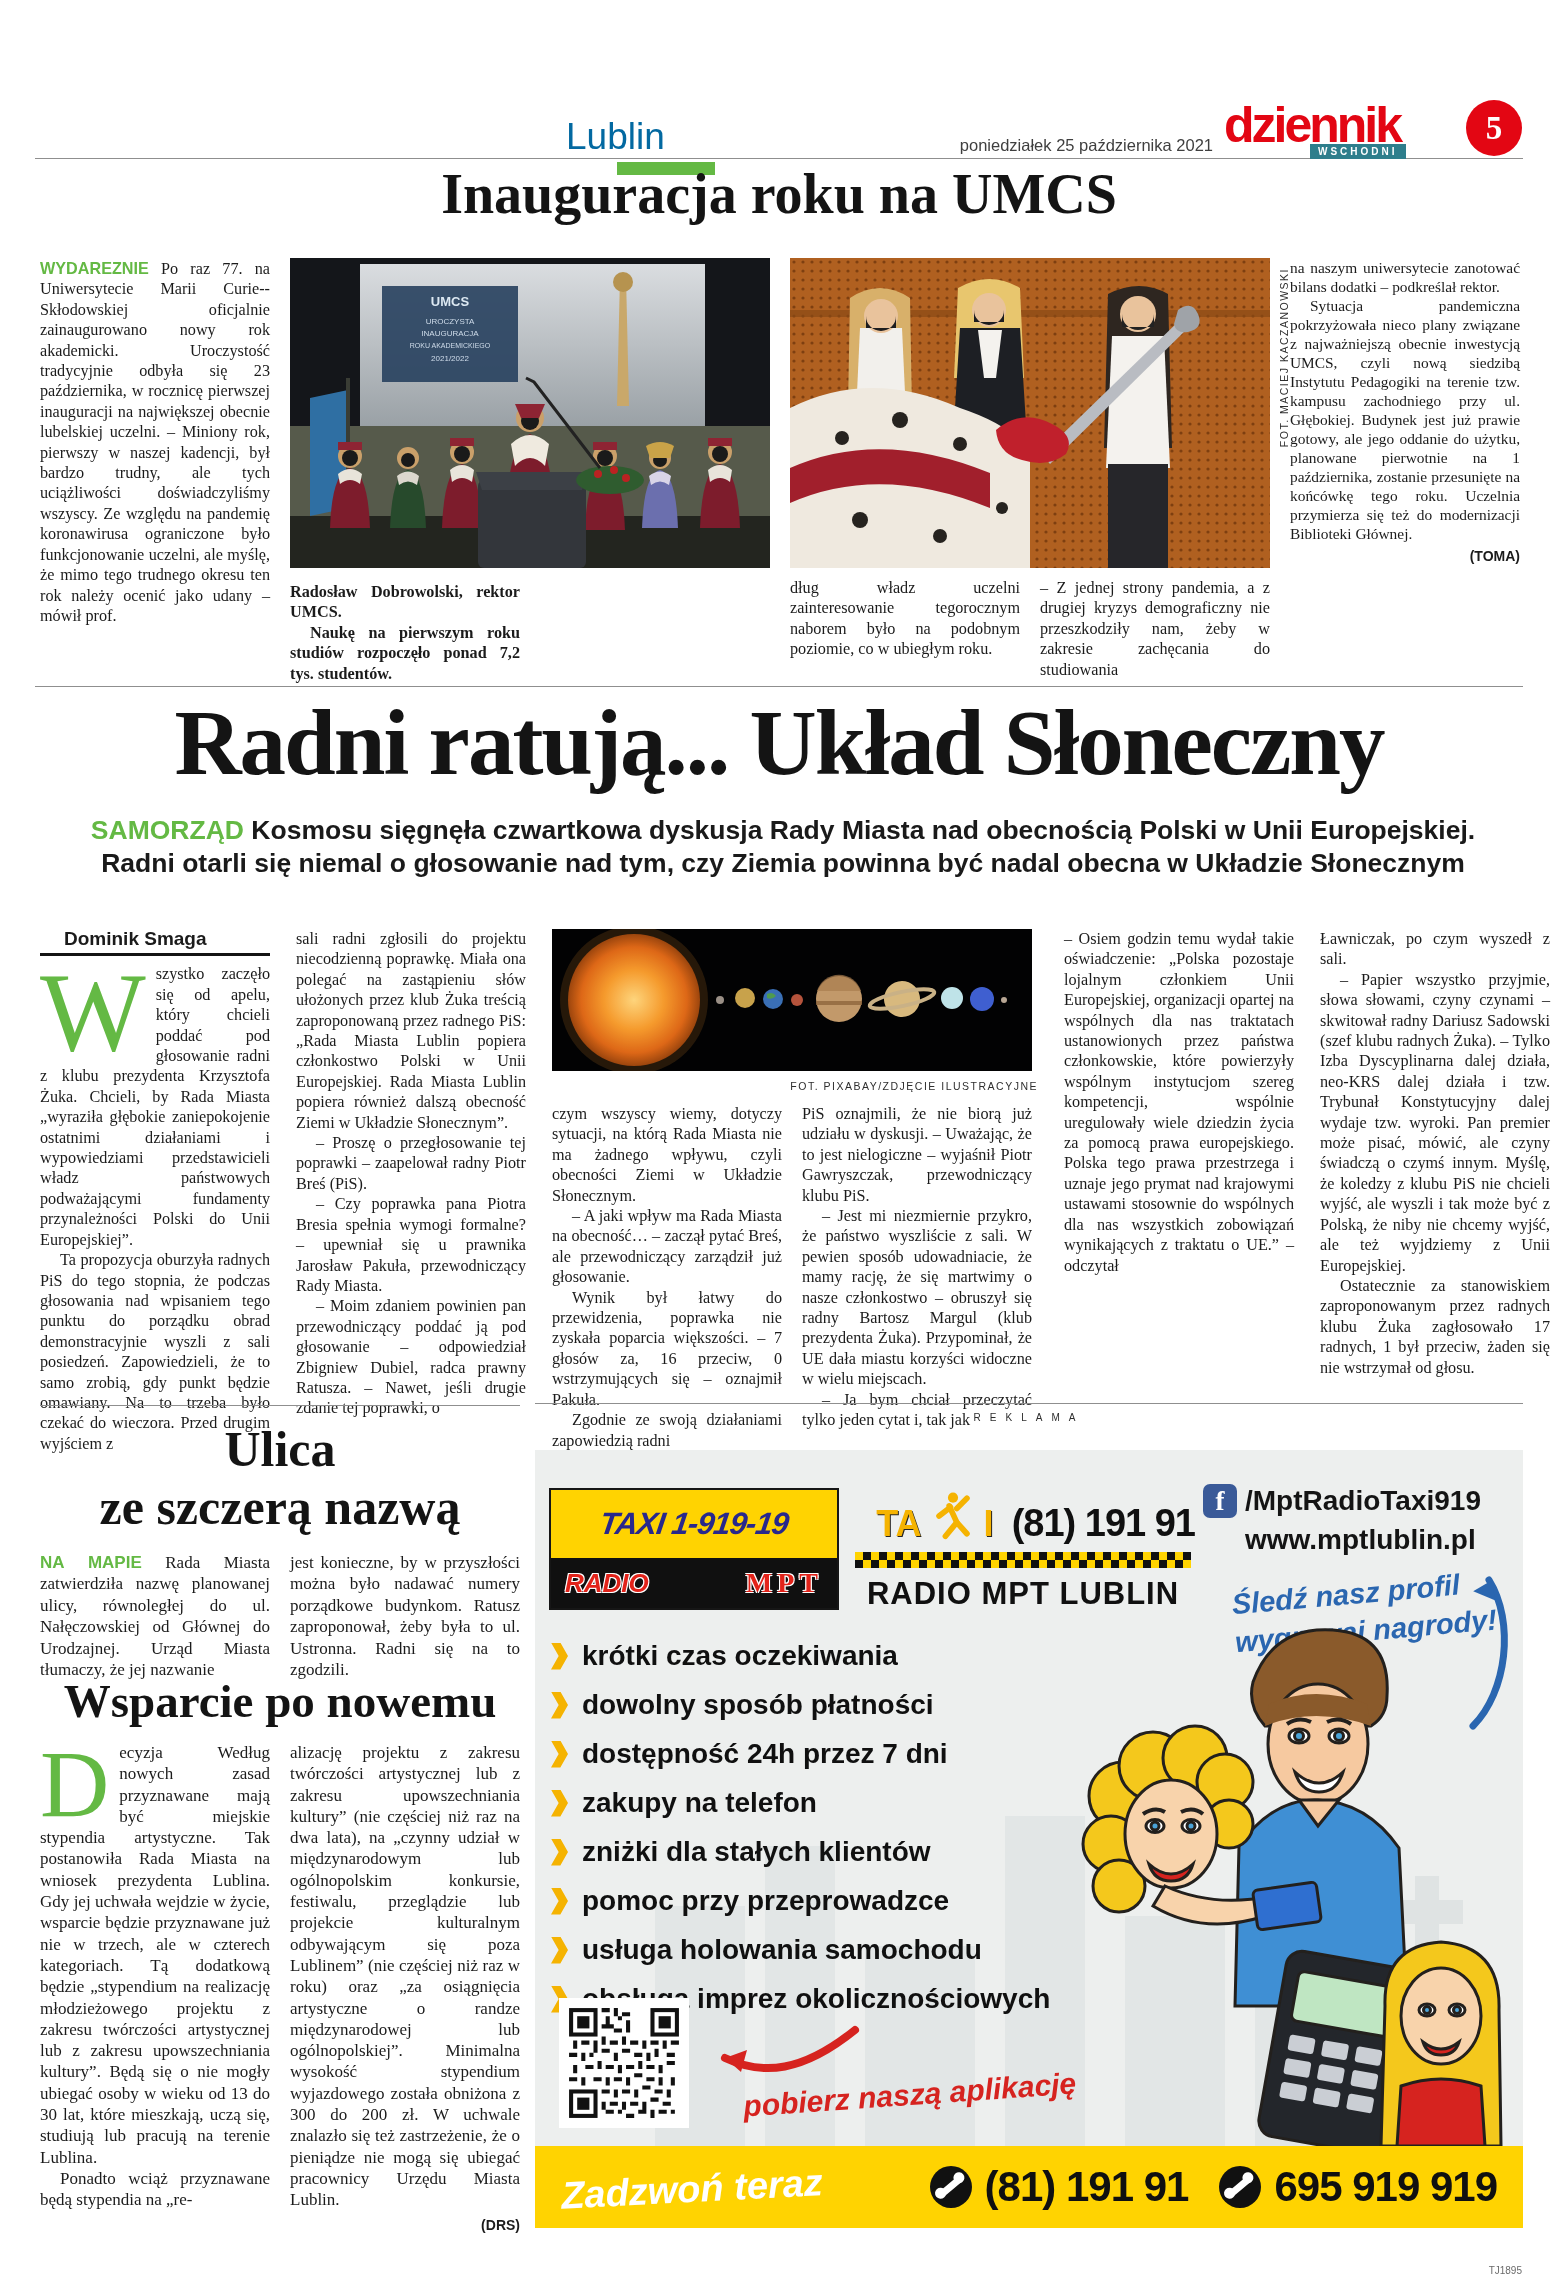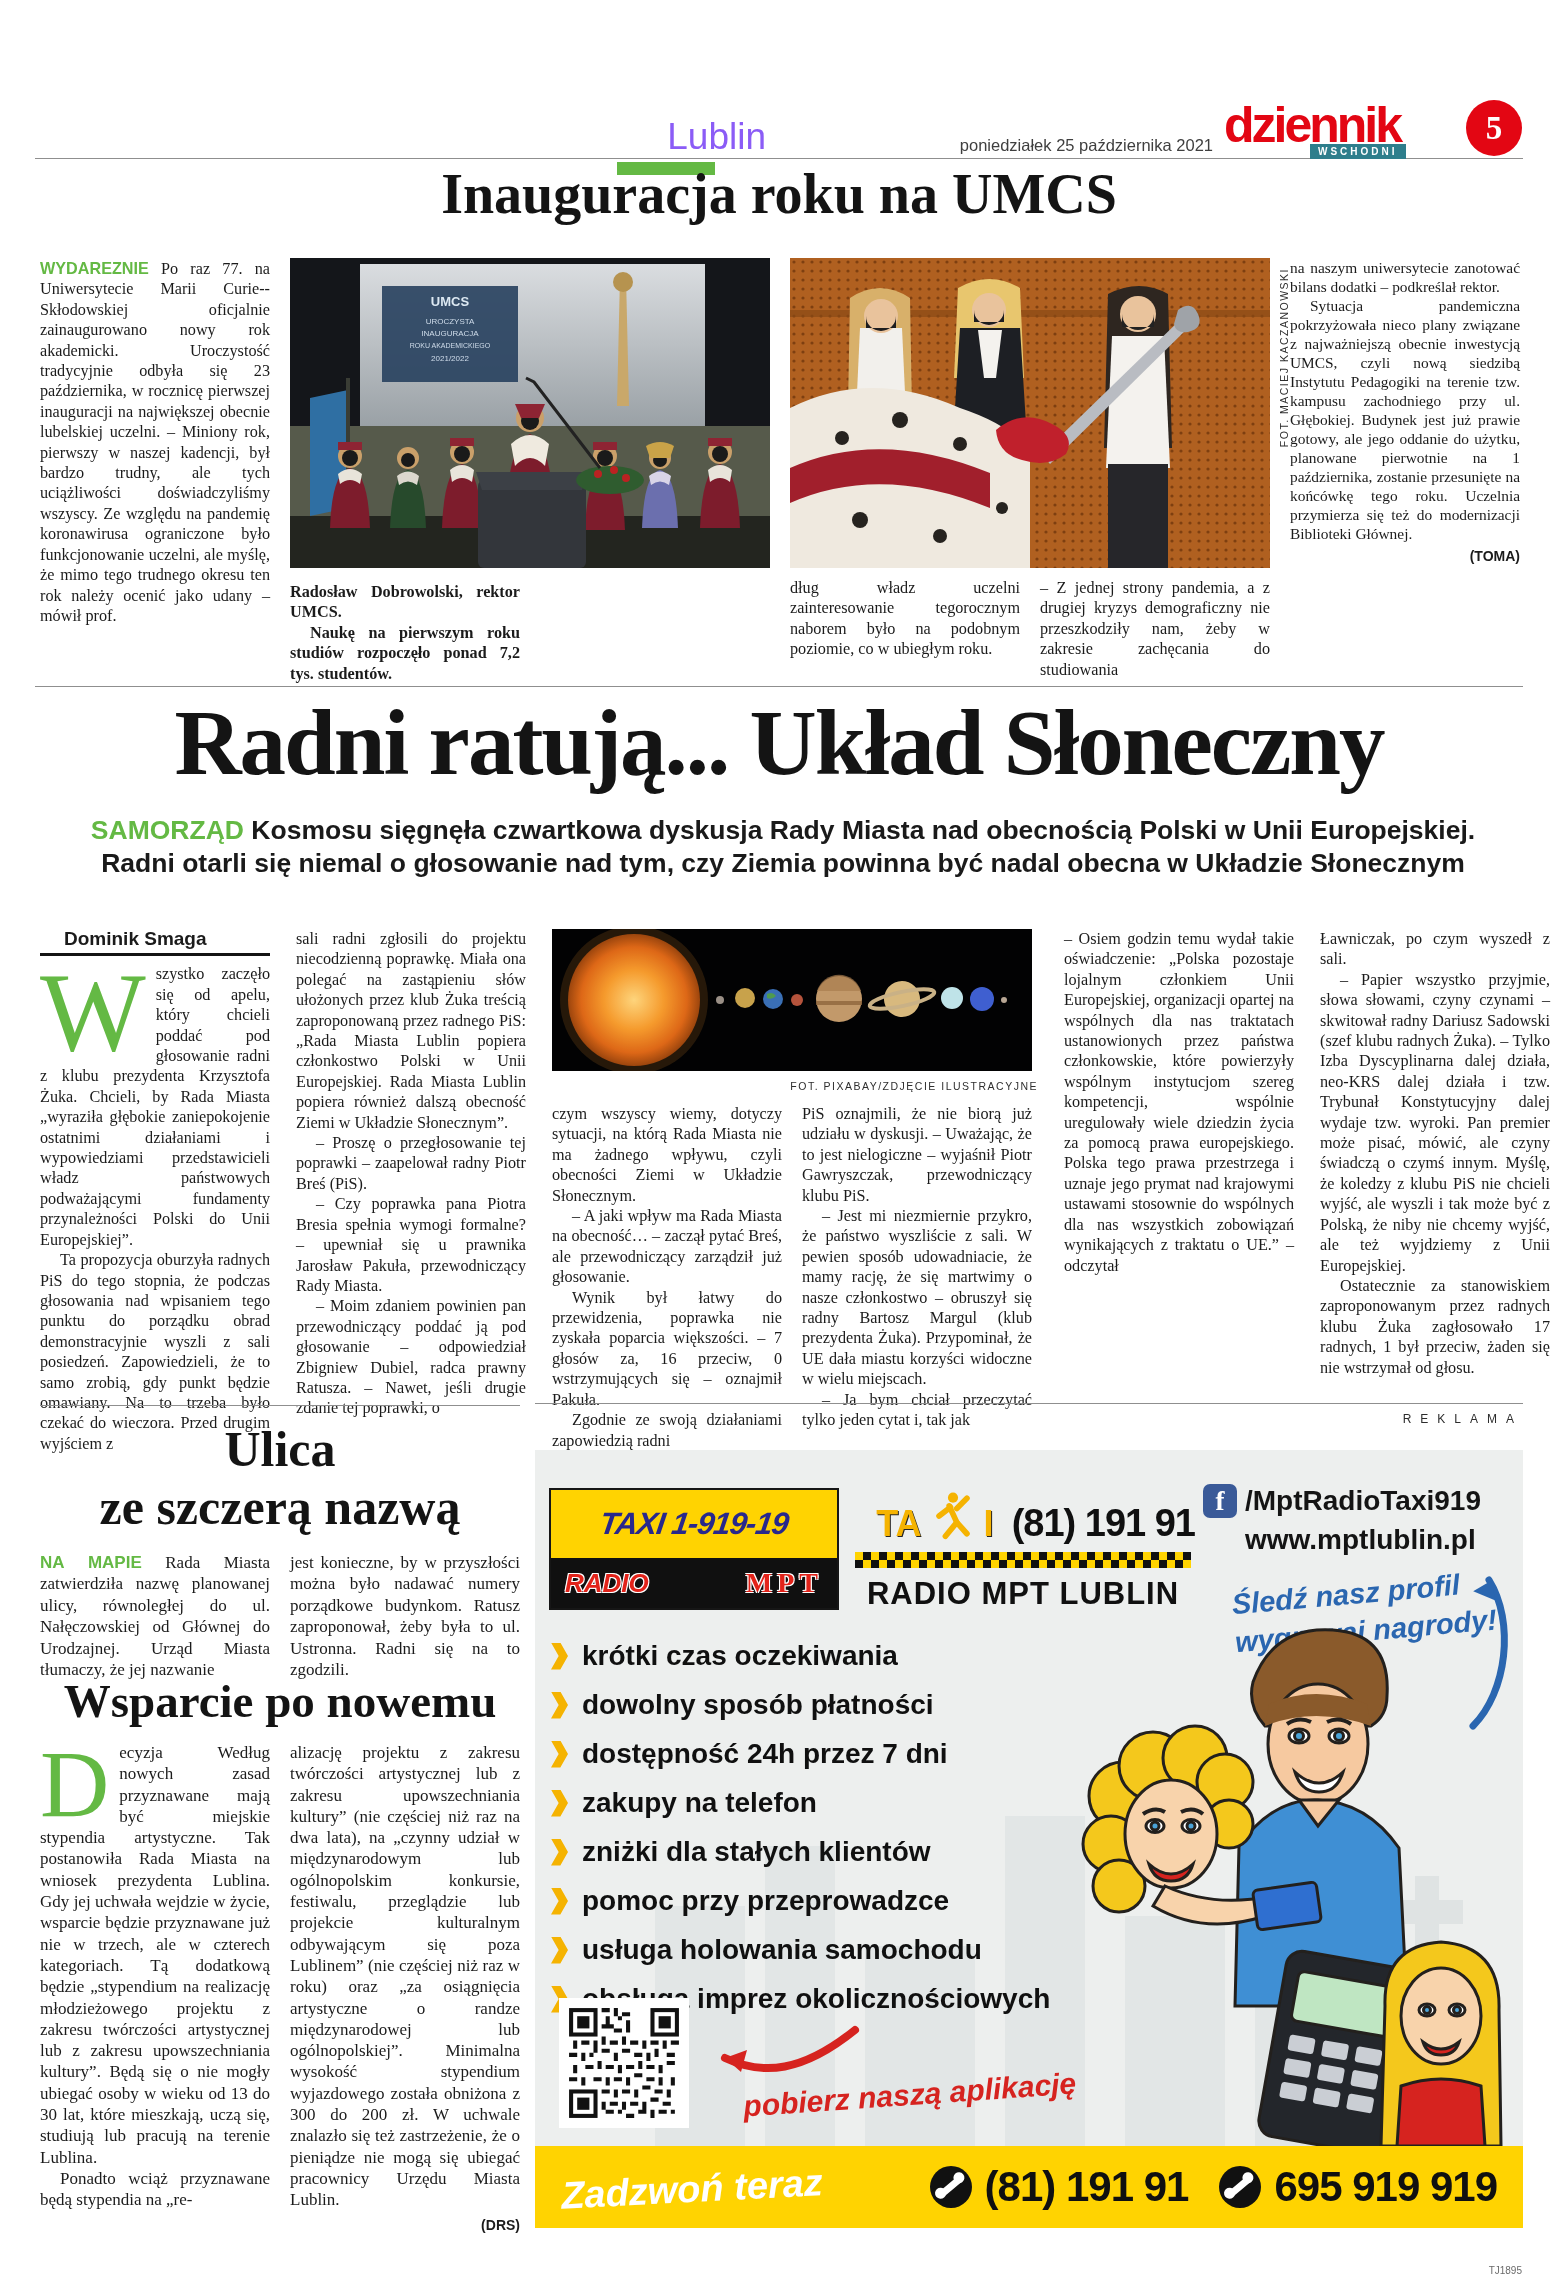--- a/index.html
+++ b/index.html
@@ -2,21 +2,21 @@
 <html lang="pl"><head>
 <meta charset="utf-8">
 <style>
   html,body{margin:0;padding:0;background:#d8d8d8;}
   .page{position:relative;width:1558px;height:2281px;background:#fff;overflow:hidden;
         font-family:"Liberation Serif",serif;color:#1b1b1b;margin:0 auto;}
   .abs{position:absolute;}
   .hline{position:absolute;height:1px;background:#8f8f8f;}
 
   
-  .section-name{font-family:"Liberation Sans",sans-serif;font-size:37px;color:#8b5cf6;text-align:right;}
+  .section-name{font-family:"Liberation Sans",sans-serif;font-size:37px;color:#0369a1;text-align:left;}
   .section-underline{width:98px;height:13px;background:#64b944;margin:4px auto 0;}
   .date{font-family:"Liberation Sans",sans-serif;font-size:16.5px;color:#3f3f3f;}
   .brand{font-family:"Liberation Sans",sans-serif;font-weight:700;font-size:50px;letter-spacing:-3px;color:#e30613;line-height:1;}
   .brand-sub{position:absolute;left:86px;top:44px;background:#2e7e8c;color:#fff;
              font-family:"Liberation Sans",sans-serif;font-size:10px;font-weight:700;letter-spacing:3px;padding:2px 8px;}
   .pagenum{width:56px;height:56px;border-radius:50%;background:#e30613;color:#fff;
            display:flex;align-items:center;justify-content:center;font-weight:700;font-size:33px;}
 
   
   .h-serif{font-family:"Liberation Serif",serif;font-weight:700;color:#141414;text-align:center;line-height:1.02;}
@@ -32,21 +32,21 @@
   .byline{font-family:"Liberation Sans",sans-serif;font-weight:700;font-size:19px;
           border-bottom:3px solid #141414;padding:0 0 4px 24px;margin:0 0 8px;}
   .dropcap{float:left;color:#64b944;font-weight:400;font-size:112px;line-height:84px;padding:6px 10px 0 0;}
   .dropcap.small{font-size:96px;line-height:74px;}
   .lead{font-family:"Liberation Sans",sans-serif;font-weight:700;font-size:26.5px;line-height:33px;
         text-align:center;color:#1a1a1a;margin:4px;}
   .a2grid{display:grid;grid-template-columns:repeat(6,230px);gap:20px;}
   .flexrow{display:flex;gap:20px;}
   .flexrow>div{width:230px;}
   .img-credit{text-align:right;margin-top:5px;}
-  .reklama{font-family:"Liberation Sans",sans-serif;font-size:12px;letter-spacing:9px;color:#2c2c2c;text-align:right;}
+  .reklama{font-family:"Liberation Sans",sans-serif;font-size:10px;letter-spacing:9px;color:#2c2c2c;text-align:center;}
 
   
   .adbox{position:absolute;left:535px;top:1450px;width:988px;height:778px;background:#edefee;overflow:hidden;}
   .taxilogo{position:absolute;left:14px;top:38px;width:286px;border:2px solid #161616;}
   .taxilogo .yellow{background:#ffd301;padding:16px 10px;text-align:center;}
   .taxilogo .yellow span{display:inline-block;font-family:"Liberation Sans",sans-serif;font-style:italic;
         font-weight:700;font-size:31px;letter-spacing:-1px;color:#28288c;transform:skewX(-8deg);}
   .taxilogo .black{background:#101010;display:flex;justify-content:space-between;align-items:center;padding:9px 14px;}
   .outline-w{text-shadow:1px 1px 0 #fff,-1px -1px 0 #fff,1px -1px 0 #fff,-1px 1px 0 #fff;}
   .logo-radio{font-family:"Liberation Sans",sans-serif;font-style:italic;font-weight:700;font-size:26px;color:#e2231a;}

